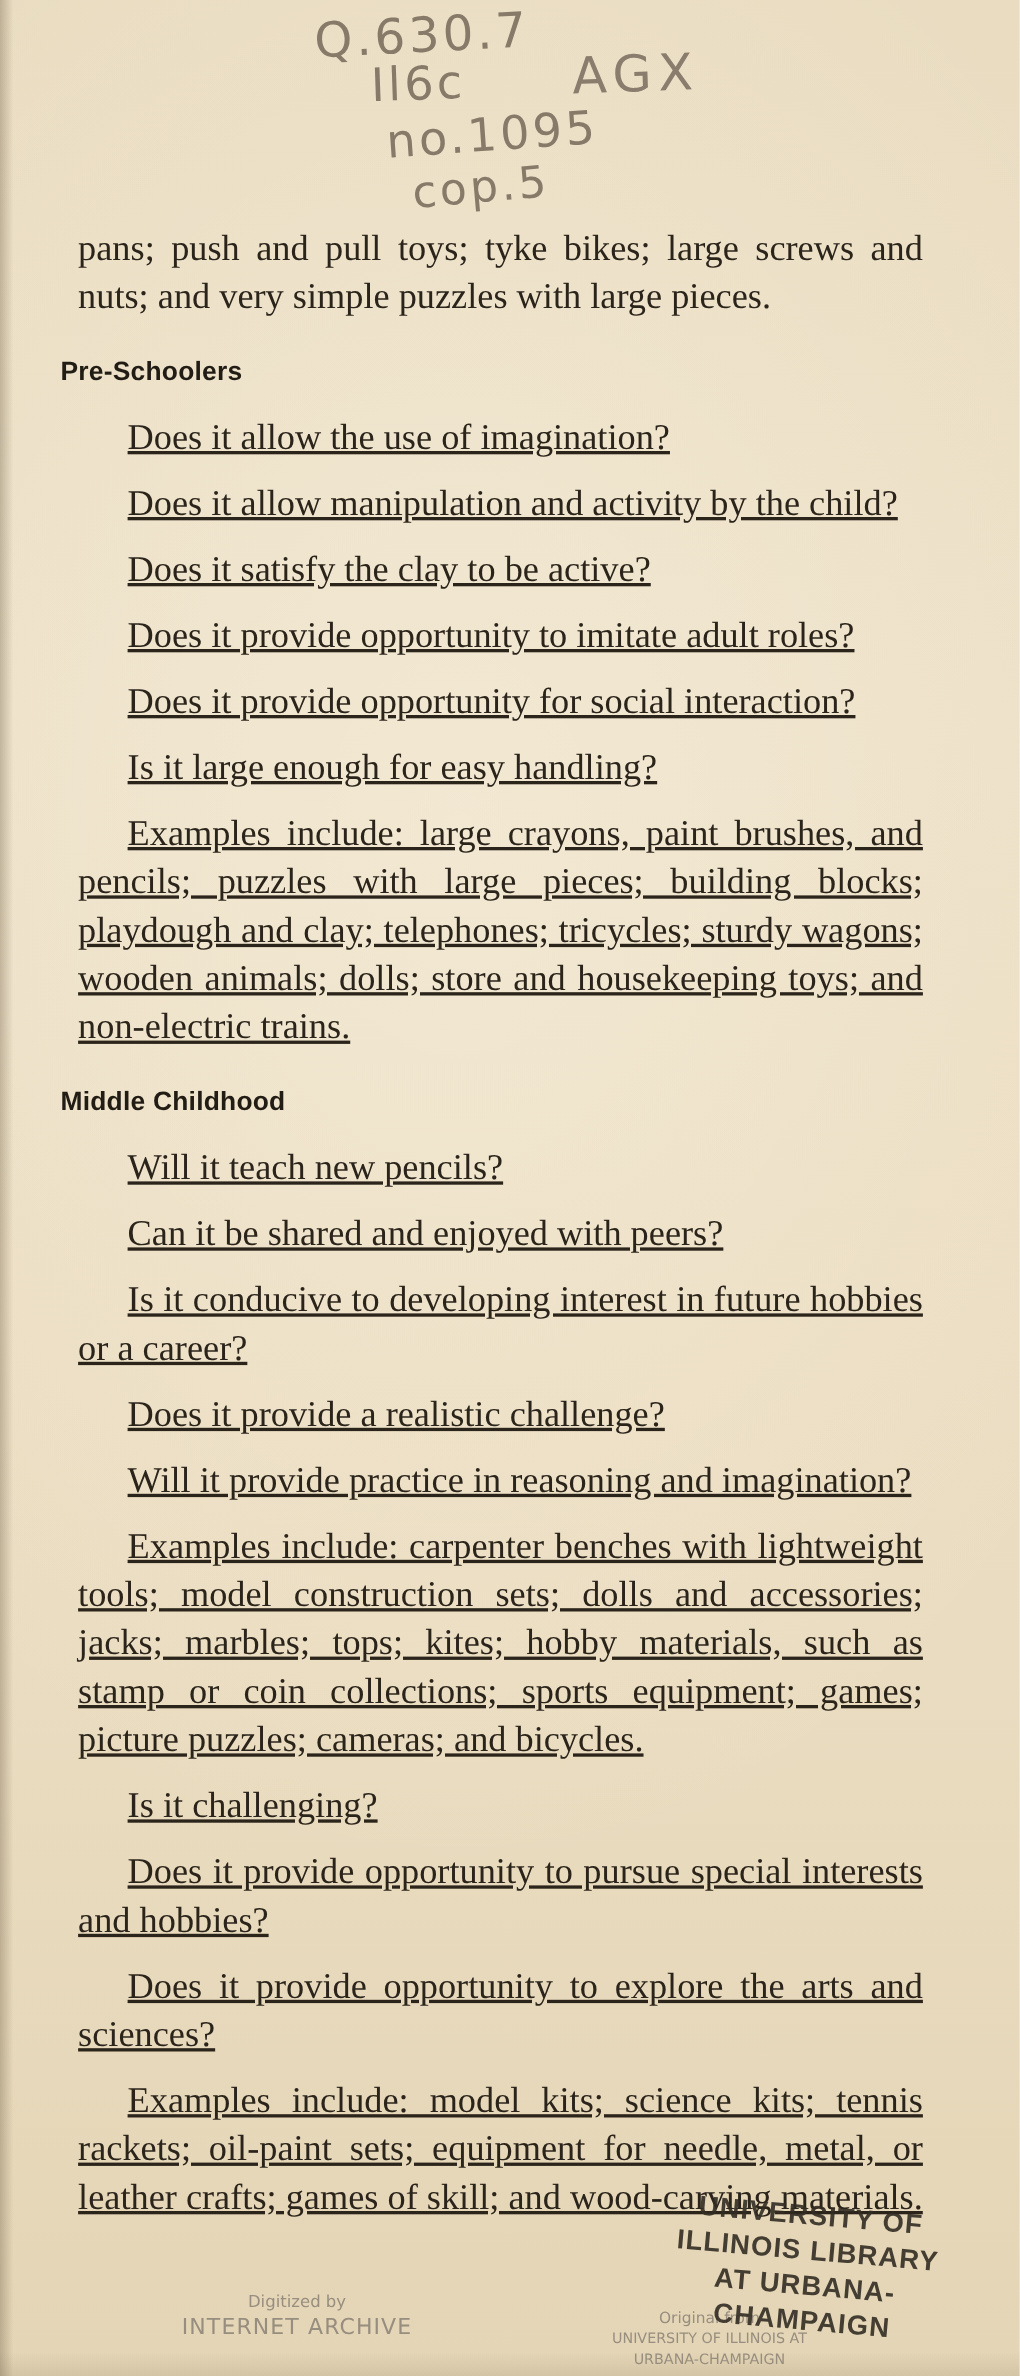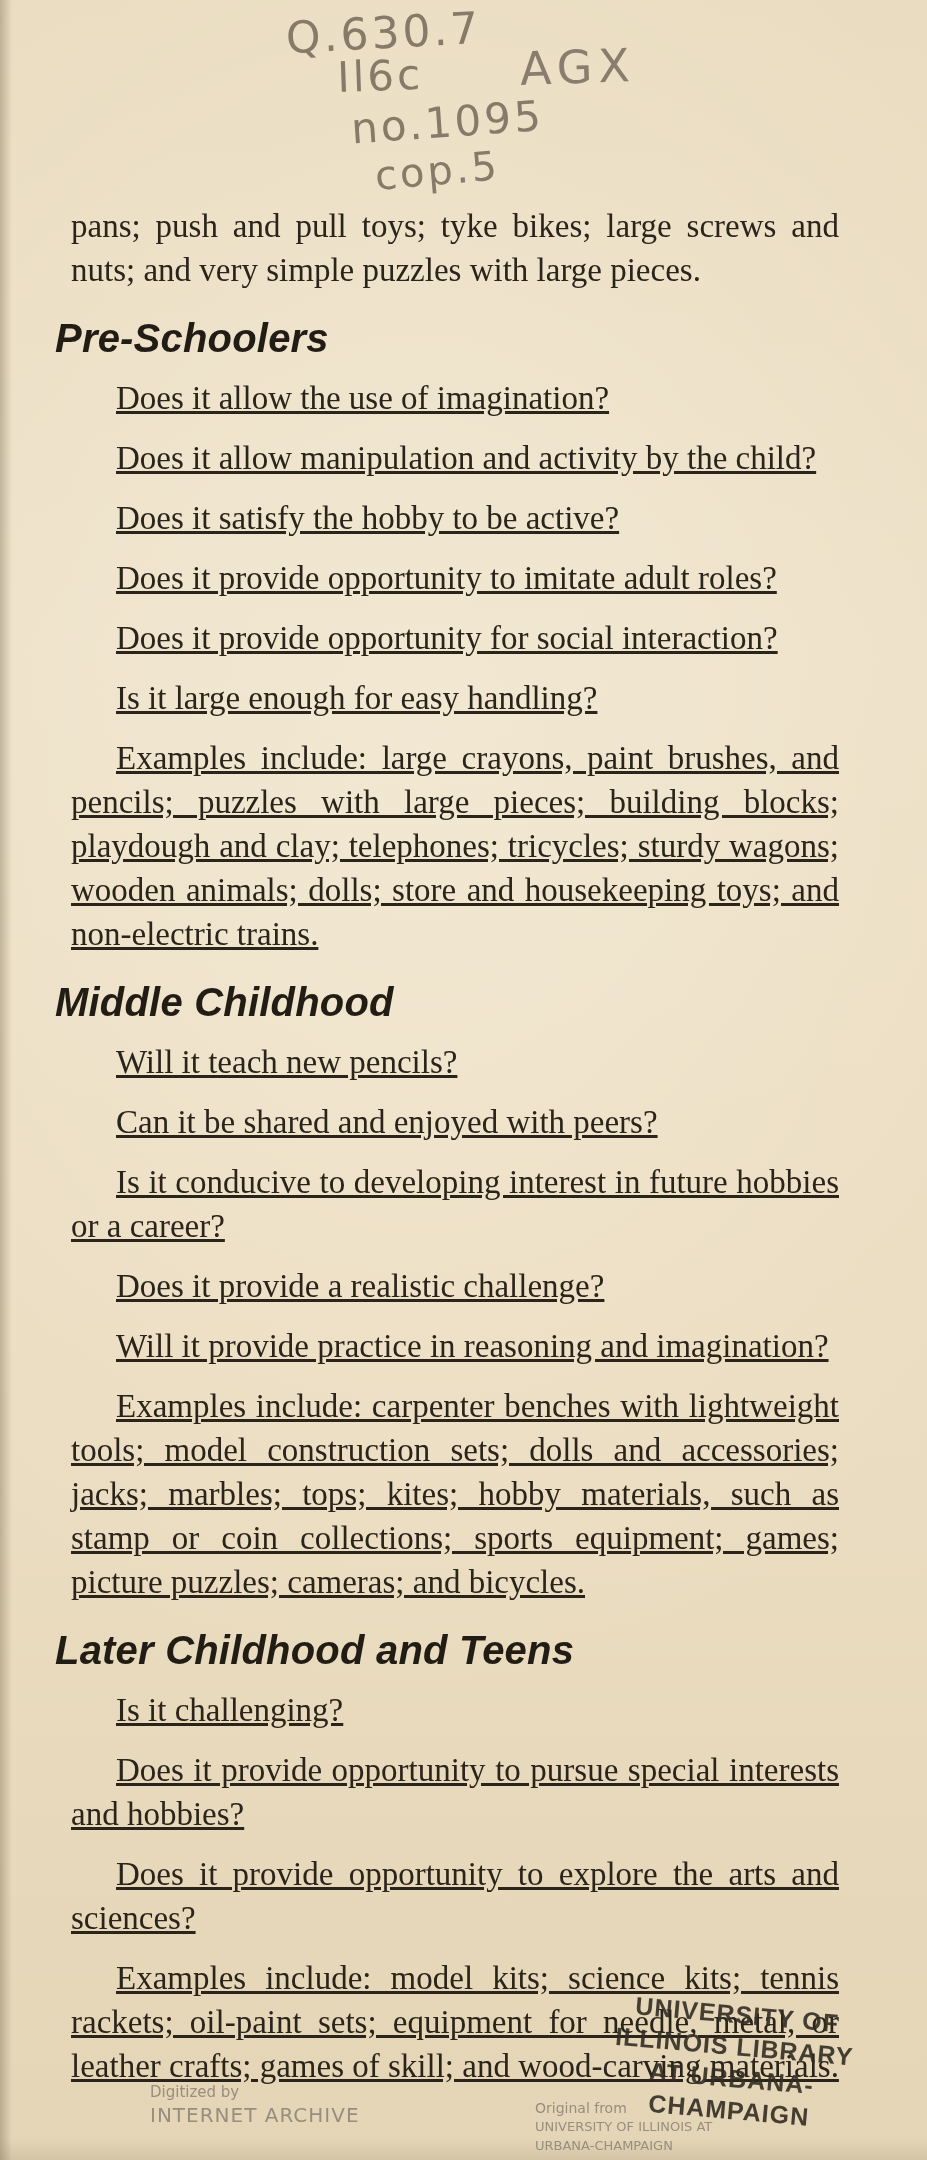--- a/index.html
+++ b/index.html
@@ -49,46 +49,45 @@
     position: absolute; top: 188px; left: 55px; width: 800px;
     color: #2b241b;
     font-size: 33px; line-height: 44px;
     text-align: justify;
   }
   .textcol p { margin: 16px; }
   .para-indent { text-indent: 45px; text-decoration: underline; }
   .section-heading {
     font-family: "Liberation Sans", "DejaVu Sans", sans-serif;
     font-weight: 700;
-    font-size: 40px;
+    font-size: 24px;
     color: #211c14;
     margin: 24px 0 10px 0 !important;
     text-align: left;
     letter-spacing: 0.2px;
-    font-style: italic;
   }
 
   
   .stamp {
     position: absolute; top: 1998px; left: 588px; width: 290px;
     transform: rotate(5deg);
     font-family: "Liberation Sans", "DejaVu Sans", sans-serif;
     font-weight: 700;
     font-size: 25px; line-height: 32px;
     color: rgba(50,44,36,0.90);
     letter-spacing: 1px;
     text-align: center;
     z-index: 3;
   }
 
   
   .wm {
     font-family: "DejaVu Sans", sans-serif;
     color: #978e7f;
-    text-align: left;
+    text-align: center;
     position: absolute;
     z-index: 2;
   }
   .wm-left { top: 2082px; left: 150px; width: 240px; }
   .wm-left .wm-small { font-size: 15px; line-height: 20px; }
   .wm-left .wm-big   { font-size: 20px; line-height: 26px; letter-spacing: 1px; }
   .wm-right { top: 2088px; left: 535px; width: 220px; margin-top: 11px; }
   .wm-right .wm-small { font-size: 14px; line-height: 18px; }
   .wm-right .wm-mid   { font-size: 13px; line-height: 19px; }
 </style>
@@ -105,35 +104,34 @@
   <span class="hl hl4">cop.5</span>
 </div>
 <div class="agx">AGX</div>
 
 <div class="textcol">
   <p>pans; push and pull toys; tyke bikes; large screws and nuts; and very simple puzzles with large pieces.</p>
 
   <p class="section-heading">Pre-Schoolers</p>
   <p class="para-indent">Does it allow the use of imagination?</p>
   <p class="para-indent">Does it allow manipulation and activity by the child?</p>
-  <p class="para-indent">Does it satisfy the hobby to be active?</p>
+  <p class="para-indent">Does it satisfy the clay to be active?</p>
   <p class="para-indent">Does it provide opportunity to imitate adult roles?</p>
   <p class="para-indent">Does it provide opportunity for social interaction?</p>
   <p class="para-indent">Is it large enough for easy handling?</p>
   <p class="para-indent">Examples include: large crayons, paint brushes, and pencils; puzzles with large pieces; building blocks; playdough and clay; telephones; tricycles; sturdy wagons; wooden animals; dolls; store and housekeeping toys; and non-electric trains.</p>
 
   <p class="section-heading">Middle Childhood</p>
   <p class="para-indent">Will it teach new pencils?</p>
   <p class="para-indent">Can it be shared and enjoyed with peers?</p>
   <p class="para-indent">Is it conducive to developing interest in future hobbies or a career?</p>
   <p class="para-indent">Does it provide a realistic challenge?</p>
   <p class="para-indent">Will it provide practice in reasoning and imagination?</p>
   <p class="para-indent">Examples include: carpenter benches with lightweight tools; model construction sets; dolls and accessories; jacks; marbles; tops; kites; hobby materials, such as stamp or coin collections; sports equipment; games; picture puzzles; cameras; and bicycles.</p>
 
-  <p class="section-heading">Later Childhood and Teens</p>
   <p class="para-indent">Is it challenging?</p>
   <p class="para-indent">Does it provide opportunity to pursue special interests and hobbies?</p>
   <p class="para-indent">Does it provide opportunity to explore the arts and sciences?</p>
   <p class="para-indent">Examples include: model kits; science kits; tennis rackets; oil-paint sets; equipment for needle, metal, or leather crafts; games of skill; and wood-carving materials.</p>
 </div>
 
 <div class="wm wm-right">
   <div class="wm-small">Original from</div>
   <div class="wm-mid">UNIVERSITY OF ILLINOIS AT</div>
   <div class="wm-mid">URBANA-CHAMPAIGN</div>

